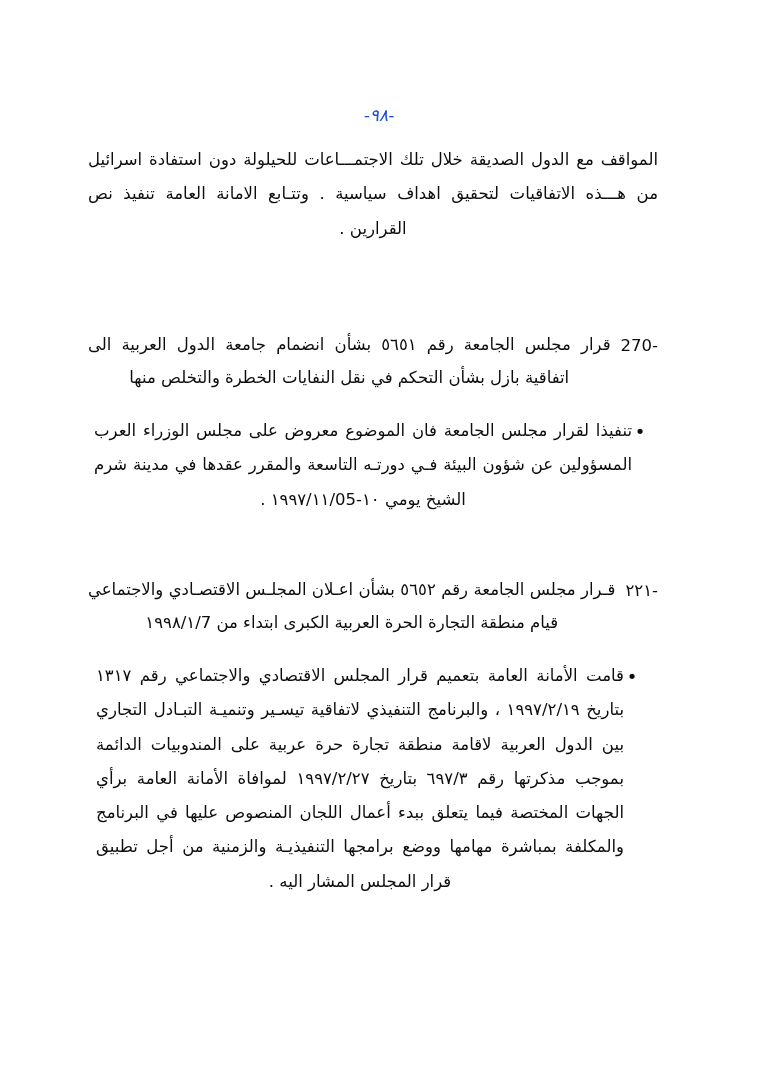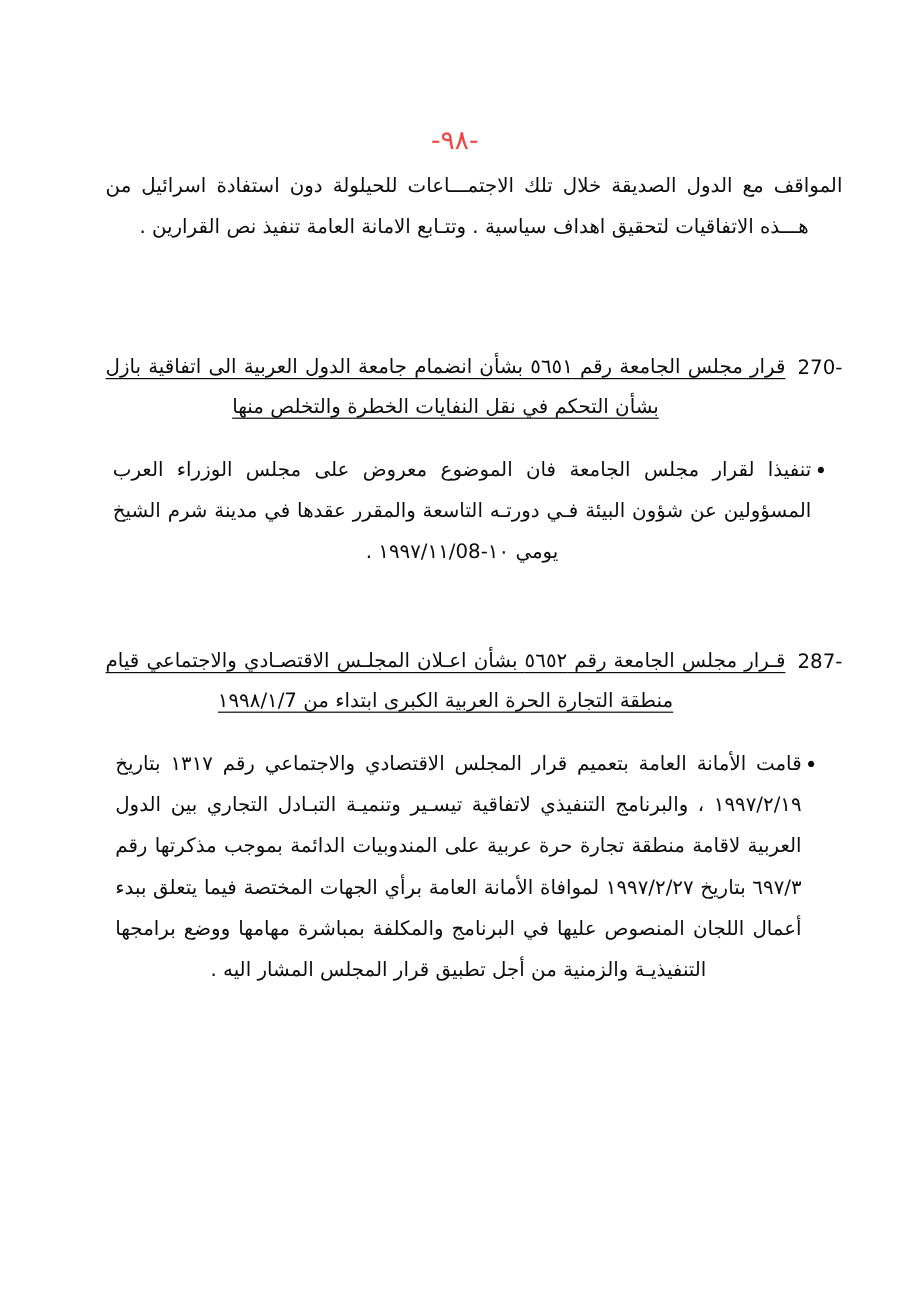--- a/index.html
+++ b/index.html
@@ -17,29 +17,30 @@
   }
   .page {
     width: 758px;
     height: 1078px;
     box-sizing: border-box;
     padding: 0;
     position: relative;
   }
   .page-number {
     text-align: center;
-    font-size: 22px;
+    font-size: 17px;
     letter-spacing: 1px;
     margin-top: 105px;
-    color: #ef4444;
+    color: #1d4ed8;
     font-family: "DejaVu Sans", sans-serif;
+    font-style: italic;
   }
   .body-area {
-    margin-top: 8px;
-    padding-right: 56px;
+    margin-top: 18px;
+    padding-right: 100px;
     padding-left: 88px;
   }
   p {
     margin: 0;
     padding: 0;
   }
   .para {
     font-size: 16.5px;
     line-height: 2.08;
     text-align: justify;
@@ -63,21 +64,20 @@
   }
   .item-num {
     flex: 0 0 auto;
     padding-left: 10px;
     white-space: nowrap;
     font-size: 16.5px;
     padding-top: 1px;
   }
   .item-title {
     flex: 1 1 auto;
-    text-decoration: underline;
     text-underline-offset: 4px;
     text-decoration-thickness: 1px;
     text-align: justify;
     text-align-last: center;
     line-height: 2.0;
   }
   .bullet-block {
     margin-top: 20px;
     display: flex;
     flex-direction: row;
@@ -116,29 +116,29 @@
 
     <div class="spacer-lg"></div>
 
     <div class="item">
       <div class="item-heading">
         <span class="item-num">-270</span>
         <span class="item-title">قرار مجلس الجامعة رقم ٥٦٥١ بشأن انضمام جامعة الدول العربية الى اتفاقية بازل بشأن التحكم في نقل النفايات الخطرة والتخلص منها</span>
       </div>
       <div class="bullet-block indent-1">
         <span class="bullet-dot">•</span>
-        <span class="bullet-text">تنفيذا لقرار مجلس الجامعة فان الموضوع معروض على مجلس الوزراء العرب المسؤولين عن شؤون البيئة فـي دورتـه التاسعة والمقرر عقدها في مدينة شرم الشيخ يومي ١٠-١٩٩٧/١١/08 .</span>
+        <span class="bullet-text">تنفيذا لقرار مجلس الجامعة فان الموضوع معروض على مجلس الوزراء العرب المسؤولين عن شؤون البيئة فـي دورتـه التاسعة والمقرر عقدها في مدينة شرم الشيخ يومي ١٠-١٩٩٧/١١/05 .</span>
       </div>
     </div>
 
     <div class="spacer-lg"></div>
 
     <div class="item">
       <div class="item-heading">
-        <span class="item-num">-287</span>
+        <span class="item-num">-٢٢١</span>
         <span class="item-title">قـرار مجلس الجامعة رقم ٥٦٥٢ بشأن اعـلان المجلـس الاقتصـادي والاجتماعي قيام منطقة التجارة الحرة العربية الكبرى ابتداء من ١٩٩٨/١/7</span>
       </div>
       <div class="bullet-block indent-2">
         <span class="bullet-dot">•</span>
         <span class="bullet-text">قامت الأمانة العامة بتعميم قرار المجلس الاقتصادي والاجتماعي رقم ١٣١٧ بتاريخ ١٩٩٧/٢/١٩ ، والبرنامج التنفيذي لاتفاقية تيسـير وتنميـة التبـادل التجاري بين الدول العربية لاقامة منطقة تجارة حرة عربية على المندوبيات الدائمة بموجب مذكرتها رقم ٦٩٧/٣ بتاريخ ١٩٩٧/٢/٢٧ لموافاة الأمانة العامة برأي الجهات المختصة فيما يتعلق ببدء أعمال اللجان المنصوص عليها في البرنامج والمكلفة بمباشرة مهامها ووضع برامجها التنفيذيـة والزمنية من أجل تطبيق قرار المجلس المشار اليه .</span>
       </div>
     </div>
 
   </div>
 </div>

